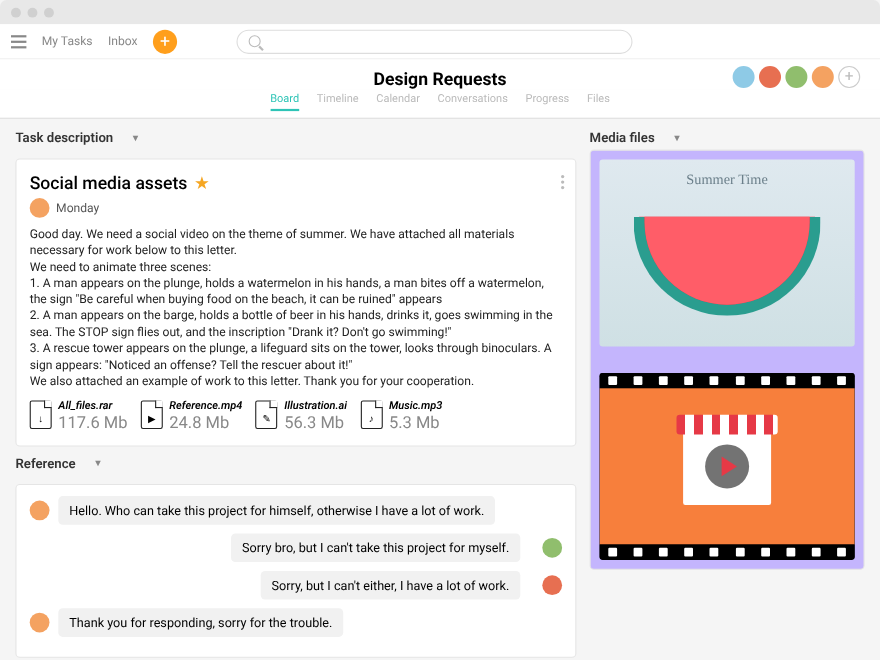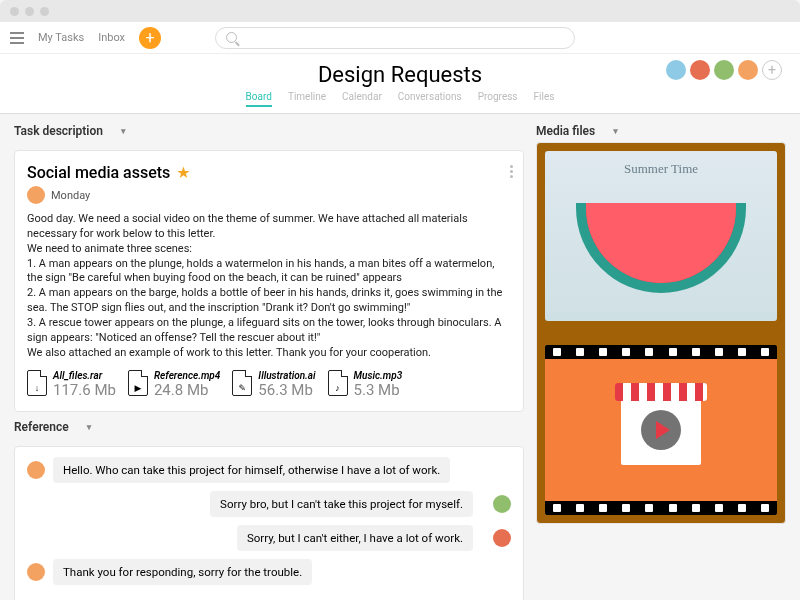--- a/index.html
+++ b/index.html
@@ -6,21 +6,21 @@
 body { font-family:-apple-system,BlinkMacSystemFont,"Segoe UI",Roboto,sans-serif; background:#f5f5f5; width:800px; height:600px; overflow:hidden; font-size:12px; }
 .window-chrome { height:22px; background:#e8e8e8; border-radius:6px 6px 0 0; display:flex; align-items:center; padding:0 10px; gap:6px; }
 .dot { width:9px; height:9px; border-radius:50%; background:#d0d0d0; }
 .topbar { height:32px; background:#fff; display:flex; align-items:center; padding:0 10px; gap:14px; border-bottom:1px solid #eee; }
 .hamburger { display:flex; flex-direction:column; gap:3px; cursor:pointer; }
 .hamburger span { width:14px; height:2px; background:#888; }
 .nav-link { color:#888; font-size:11px; cursor:pointer; }
 .add-btn { width:22px; height:22px; background:#ff9f1c; border-radius:50%; color:#fff; display:flex; align-items:center; justify-content:center; font-size:16px; cursor:pointer; }
 .search { flex:0 0 360px; margin-left:40px; height:22px; border:1px solid #ddd; border-radius:14px; display:flex; align-items:center; padding:0 10px; }
 .title-row { background:#fff; text-align:center; padding:8px 0 0 0; position:relative; }
-.title-row h1 { font-size:22px; font-weight:400; }
+.title-row h1 { font-size:16px; font-weight:700; }
 .avatars { position:absolute; right:18px; top:6px; display:flex; gap:4px; align-items:center; }
 .avatar { width:20px; height:20px; border-radius:50%; background:#ccc; display:flex; align-items:center; justify-content:center; font-size:10px; }
 .avatar-add { width:20px; height:20px; border:1px solid #ccc; border-radius:50%; color:#bbb; display:flex; align-items:center; justify-content:center; font-size:14px; cursor:pointer; }
 .tabs { display:flex; justify-content:center; gap:16px; font-size:10px; color:#bbb; padding:4px 0 6px; background:#fff; border-bottom:1px solid #ddd; }
 .tab { cursor:pointer; padding-bottom:3px; }
 .tab.active { color:#2ec4b6; border-bottom:2px solid #2ec4b6; }
 .main { display:flex; gap:12px; padding:10px 14px; }
 .left { flex:1; display:flex; flex-direction:column; gap:8px; }
 .right { width:250px; }
 .section-label { font-size:12px; color:#333 ; font-weight:600; display:flex; align-items:center; gap:18px; margin-bottom:4px; }
@@ -34,21 +34,21 @@
 .files { display:flex; gap:12px; margin-top:10px; }
 .file { display:flex; gap:6px; align-items:flex-start; }
 .file-icon { width:20px; height:26px; border:1.5px solid #222; border-radius:2px; position:relative; }
 .file-icon::before { content:""; position:absolute; top:-1px; right:-1px; width:6px; height:6px; background:#fff; border-left:1.5px solid #222; border-bottom:1.5px solid #222; }
 .file-name { font-size:10px; font-weight:600;font-style:italic; }
 .file-size { font-size:15px; color:#888; }
 .comments-box { background:#fff; border:1px solid #e5e5e5; border-radius:4px; padding:10px 12px; display:flex; flex-direction:column; gap:8px; }
 .comment-row { display:flex; align-items:center; gap:8px; }
 .comment-row.right-msg { flex-direction:row-reverse;gap:20px; }
 .bubble { background:#f1f1f1; padding:6px 10px; border-radius:4px; font-size:11.5px; }
-.media-card { background:#a16207; border:1px solid #e5e5e5; border-radius:4px; padding:8px; display:flex; flex-direction:column; gap:24px; }
+.media-card { background:#c4b5fd; border:1px solid #e5e5e5; border-radius:4px; padding:8px; display:flex; flex-direction:column; gap:24px; }
 .media-img { width:100%; height:170px; border-radius:3px; background:linear-gradient(#dfe9ef,#cfe0e4); position:relative; overflow:hidden; }
 .watermelon { position:absolute; left:50%; bottom:28px; transform:translateX(-50%); width:170px; height:90px; background:#e63946; border-radius:0 0 90px 90px; border:10px solid #2a9d8f; border-top:none; }
 .watermelon::after { content:""; position:absolute; inset:0; background:#ff5d68; border-radius:0 0 80px 80px; }
 .summer-text { position:absolute; top:10px; left:0; right:0; text-align:center; font-family:cursive; font-size:13px; color:#6b7f8a; }
 .media-video { width:100%; height:170px; background:#000; border-radius:3px; position:relative; overflow:hidden; }
 .film-strip { position:absolute; left:0; right:0; height:14px; background:#000; display:flex; justify-content:space-around; align-items:center; }
 .film-strip.top { top:0; } .film-strip.bottom { bottom:0; }
 .film-strip span { width:8px; height:8px; background:#fff; border-radius:1px; }
 .video-inner { position:absolute; top:14px; bottom:14px; left:0; right:0; background:#f77f3c; display:flex; align-items:center; justify-content:center; }
 .shop { width:80px; height:70px; background:#fff; position:relative; border-radius:2px; }

